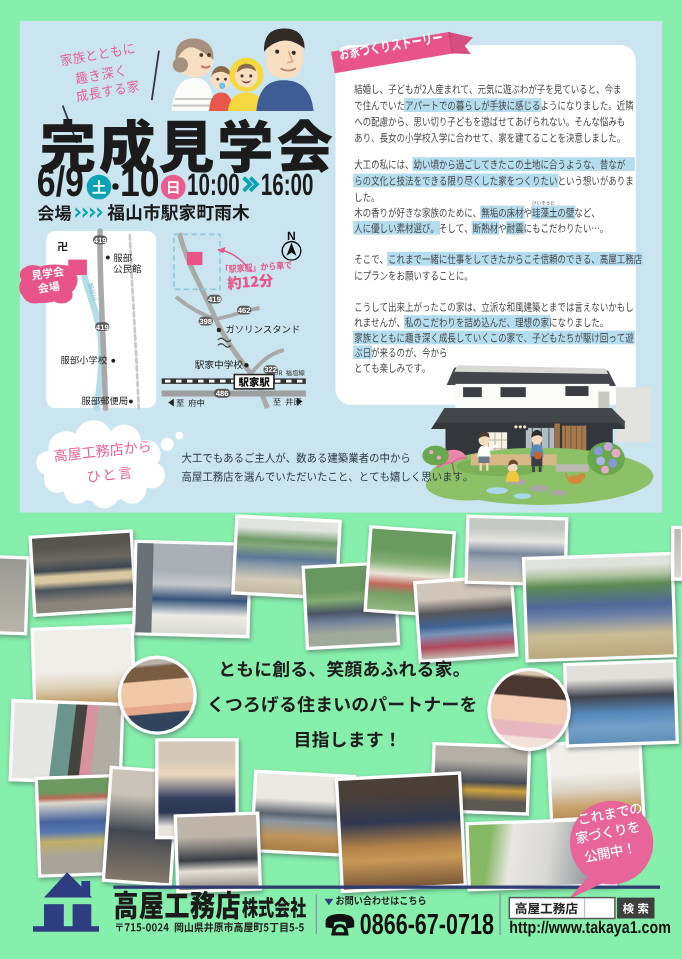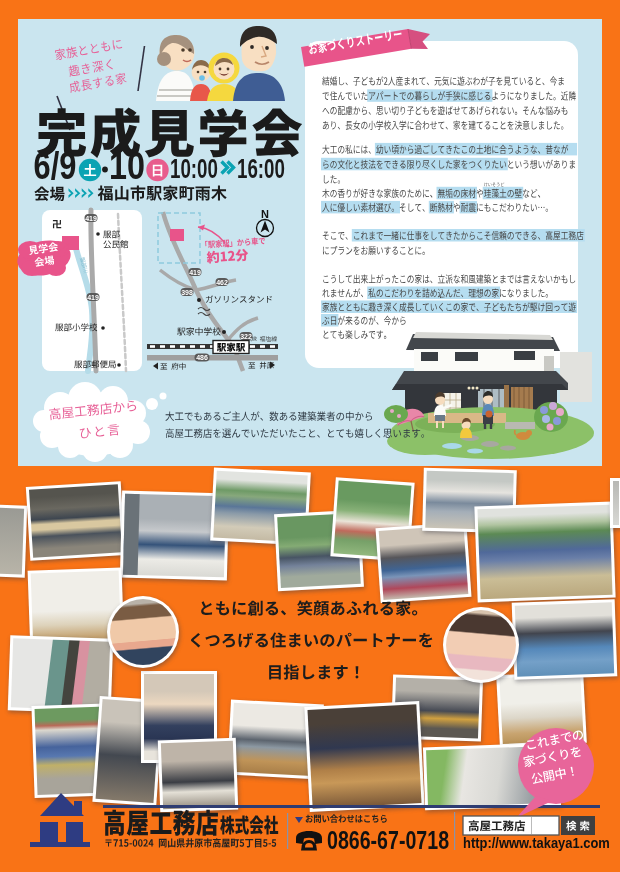--- a/index.html
+++ b/index.html
@@ -1,12 +1,12 @@
 <!DOCTYPE html>
-<html><head><meta charset="utf-8"><style>html,body{margin:0;padding:0;background:#fff;}#page{position:relative;width:620px;height:872px;overflow:hidden;background:#f97316;font-family:"Liberation Sans",sans-serif;}</style></head><body>
+<html><head><meta charset="utf-8"><style>html,body{margin:0;padding:0;background:#fff;}#page{position:relative;width:620px;height:872px;overflow:hidden;background:#86efac;font-family:"Liberation Sans",sans-serif;}</style></head><body>
 <div id="page">
     <div style="position:absolute;left:18px;top:19px;width:584px;height:447px;background:#cae5ef"></div>
     <div style="position:absolute;left:305px;top:41px;width:273px;height:327px;background:#fff;border-radius:14px"></div>
     <div style="position:absolute;left:-16px;top:505px;width:42px;height:72px;transform:rotate(2deg);background:#fff;padding:3px;box-sizing:border-box;box-shadow:1px 2px 4px rgba(60,60,70,.45);z-index:1">
       <div style="width:100%;height:100%;background:linear-gradient(#9a9a94,#b8b4a8)"></div>
     </div>
     <div style="position:absolute;left:28px;top:484px;width:95px;height:74px;transform:rotate(-3.5deg);background:#fff;padding:3px;box-sizing:border-box;box-shadow:1px 2px 4px rgba(60,60,70,.45);z-index:1">
       <div style="width:100%;height:100%;background:linear-gradient(#55544e 12%,#6a6860 30%,#3e4650 45%,#d9c8a0 52% 60%,#4a525c 70%,#8a857a 88%)"></div>
     </div>
     <div style="position:absolute;left:121px;top:492px;width:107px;height:87px;transform:rotate(1.5deg);background:#fff;padding:3px;box-sizing:border-box;box-shadow:1px 2px 4px rgba(60,60,70,.45);z-index:1">

